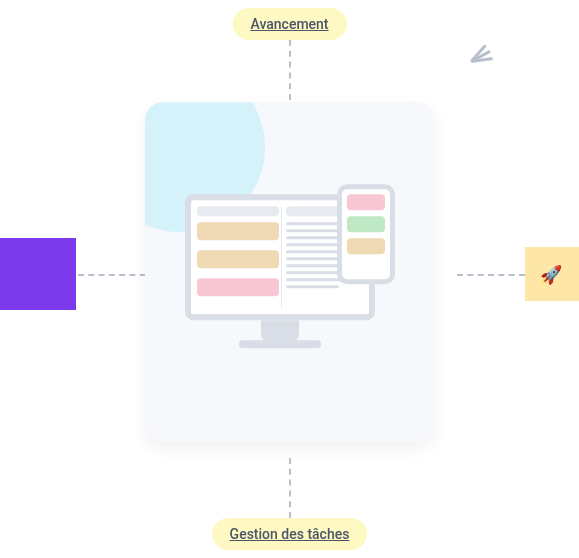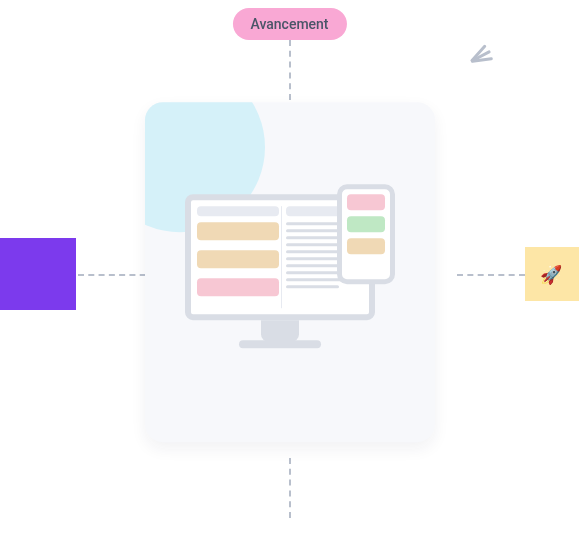--- a/index.html
+++ b/index.html
@@ -8,27 +8,28 @@
     height: 558px;
     font-family: -apple-system, BlinkMacSystemFont, "Segoe UI", Roboto, sans-serif;
     background: #fff;
     position: relative;
     overflow: hidden;
   }
   .stage { position: absolute; inset: 0; }
 
   .pill {
     position: absolute;
-    background: #f9a8d4;
+    background: #fef9c3;
     color: #4a5568;
     font-size: 14px;
     font-weight: 500;
     padding: 8px 18px;
     border-radius: 999px;
     white-space: nowrap;
+    text-decoration: underline;
   }
   .pill-top { top: 8px; left: 50%; transform: translateX(-50%); }
   .pill-bottom { bottom: 8px; left: 50%; transform: translateX(-50%); }
 
   .dashed {
     position: absolute;
     border: 0;
   }
   .dashed.v { width: 0; border-left: 2px dashed #b8bfcc; }
   .dashed.h { height: 0; border-top: 2px dashed #b8bfcc; }
@@ -176,20 +177,23 @@
 </style>
 </head>
 <body>
 
 <div class="stage">
 
   <div class="pill pill-top">
     <span>Avancement</span>
   </div>
 
+  <div class="pill pill-bottom">
+    <span>Gestion des tâches</span>
+  </div>
 
   <div class="dashed v d-top"></div>
   <div class="dashed v d-bottom"></div>
   <div class="dashed h d-left"></div>
   <div class="dashed h d-right"></div>
 
   <div class="square purple"></div>
   <div class="square yellow">
     <span class="rocket">🚀</span>
   </div>

